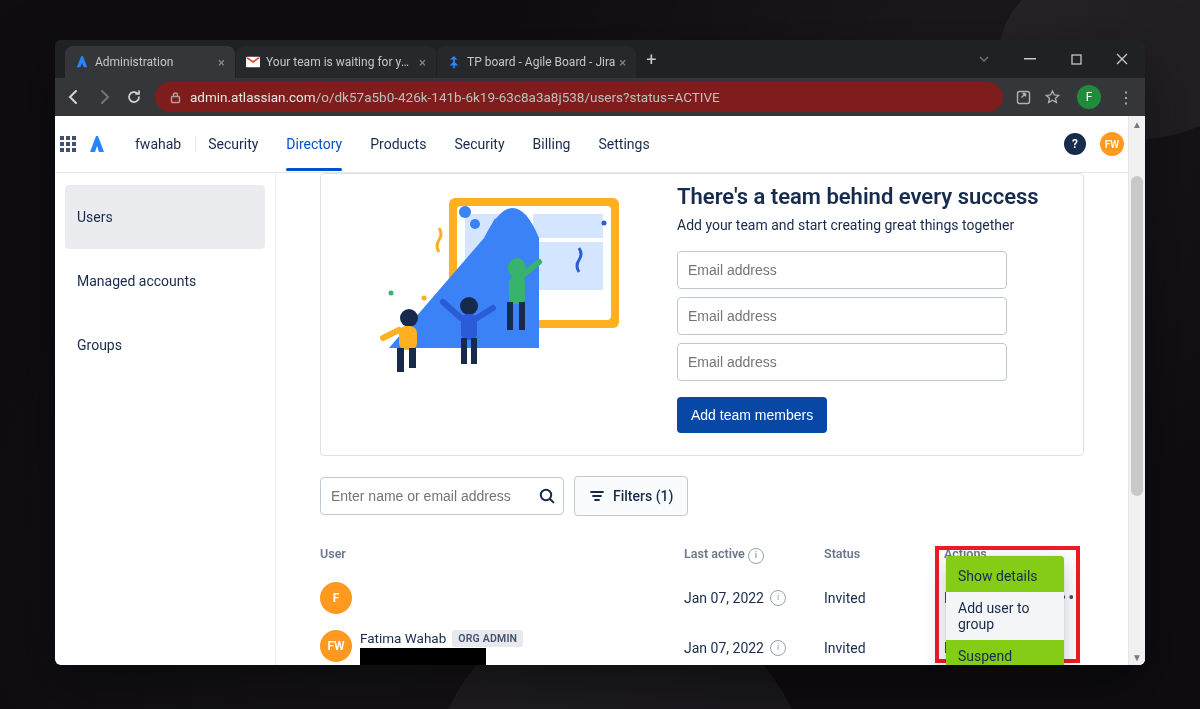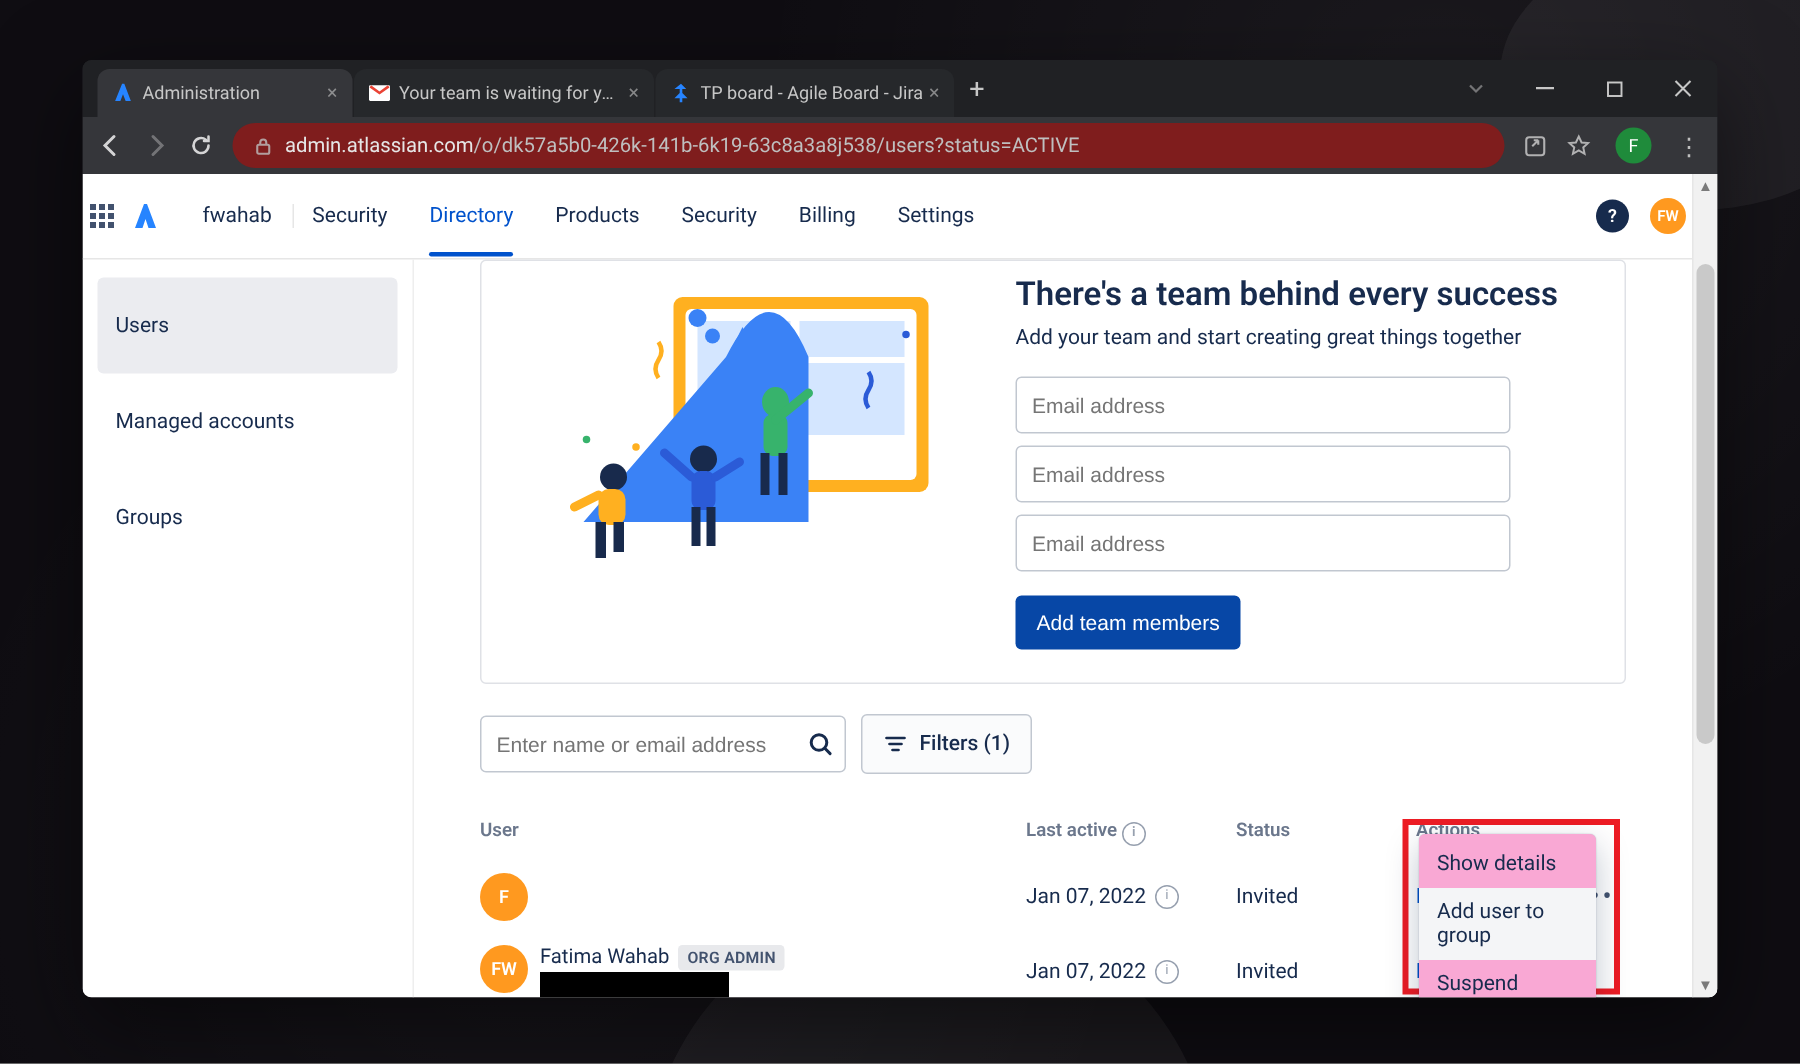--- a/index.html
+++ b/index.html
@@ -70,21 +70,21 @@
   .av{width:32px;height:32px;border-radius:50%;display:flex;align-items:center;justify-content:center;font-size:12px;font-weight:600;color:#fff;margin-right:8px;flex:0 0 auto;}
   .uname{font-size:13.5px;color:#172b4d;display:flex;align-items:center;gap:6px;}
   .redact{width:150px;height:18px;background:#000;margin-top:1px;}
   .redact2{width:126px;height:18px;background:#000;margin-top:1px;}
   .badge{font-size:10.5px;font-weight:600;color:#42526e;background:#e8e9ec;border-radius:3px;padding:2px 6px;letter-spacing:.2px;}
   .cell{font-size:14px;color:#172b4d;display:flex;align-items:center;gap:6px;}
   .link{color:#0052cc;font-weight:500;cursor:pointer;}
   .more{color:#42526e;font-size:18px;margin-left:18px;letter-spacing:2px;cursor:pointer}
   
   .hl{position:absolute;border:4px solid #ed1c24;pointer-events:none;}
-  .menu{position:absolute;width:118px;background:#f9a8d4;border-radius:4px;box-shadow:0 8px 22px rgba(9,30,66,.25),0 0 1px rgba(9,30,66,.3);padding:4px 0;}
+  .menu{position:absolute;width:118px;background:#84cc16;border-radius:4px;box-shadow:0 8px 22px rgba(9,30,66,.25),0 0 1px rgba(9,30,66,.3);padding:4px 0;}
   .mi{padding:8px 12px;font-size:14px;color:#172b4d;cursor:pointer;}
   .mi:hover,.mi.hov{background:#f4f5f7;}
   
   .vsb{width:16px;background:#f1f1f1;border-left:1px solid #e6e6e6;position:relative;flex:0 0 auto}
   .vsb .thumb{position:absolute;left:2px;right:2px;top:60px;height:320px;background:#c9c9c9;border-radius:6px;}
   .vsb .arr{position:absolute;left:0;right:0;height:16px;display:flex;align-items:center;justify-content:center;color:#7a7a7a;font-size:10px;}
   .vsb .arr.top{top:0;} .vsb .arr.bot{bottom:0;}
   svg{display:block;}
   .info-ico{display:inline-flex;align-items:center;justify-content:center;width:14px;height:14px;border:1px solid #97a0af;border-radius:50%;font-size:9px;color:#97a0af;line-height:1;}
   .content-pad{padding:0 44px 0 44px;}

